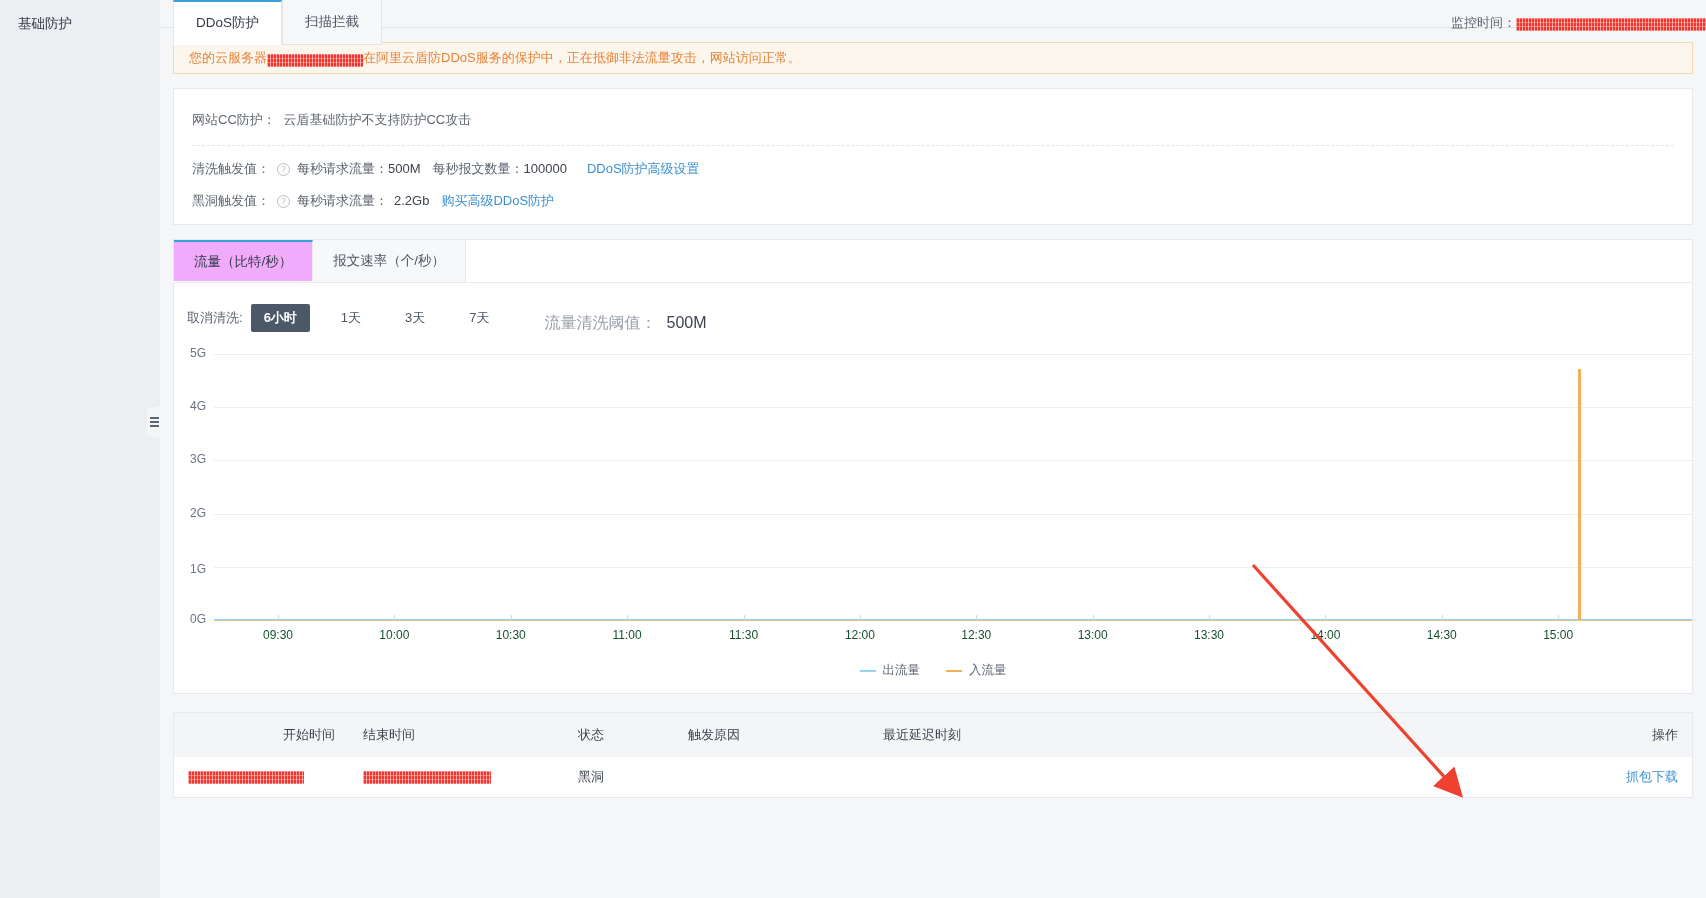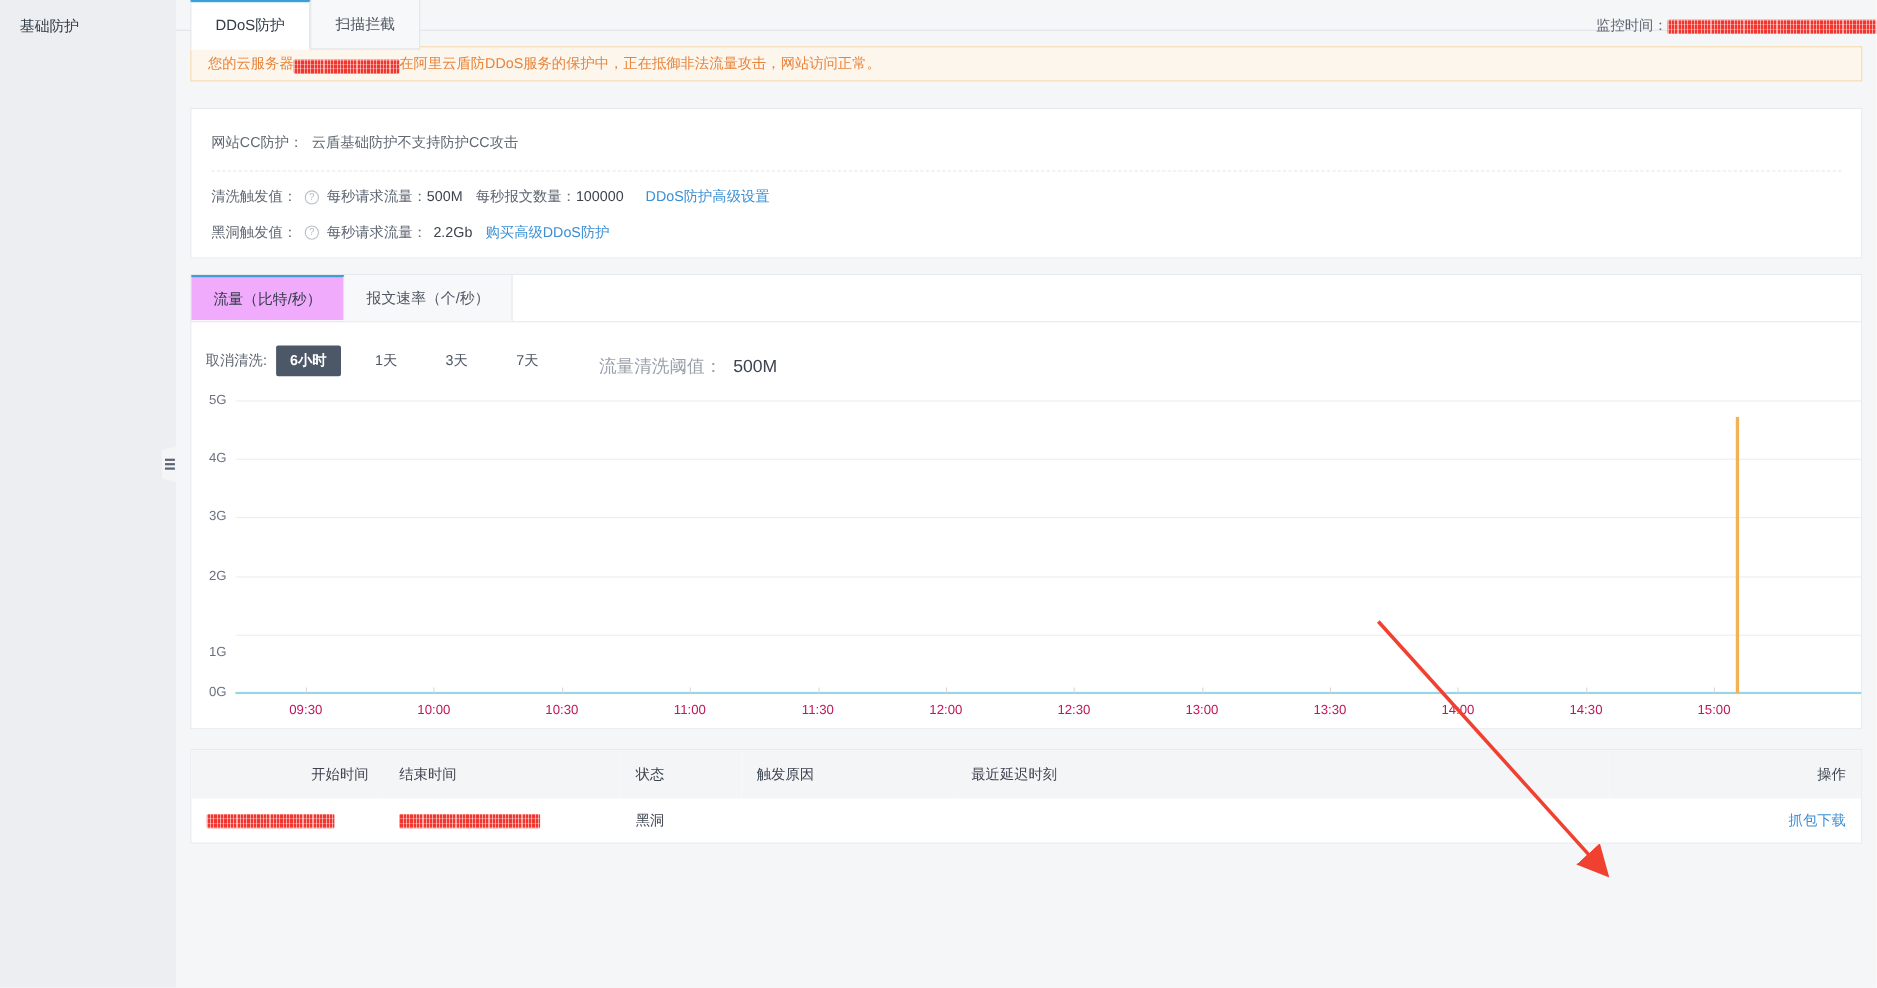--- a/index.html
+++ b/index.html
@@ -64,21 +64,21 @@
   .content { padding: 0 0 0 13px; }
 
   .alert {
     margin: 14px 0 0 0; background:#fdf6ec; border:1px solid #f5dab1;
     height:32px; display:flex; align-items:center; padding:0 15px;
     font-size:13px; color:#e8833a; width: calc(100% - 13px);
   }
   .alert .redact { background:#f2352e; }
 
   .card {
-    margin-top: 24px; background:#fff; border:1px solid #e6e9ed; width: calc(100% - 13px);
+    margin-top: 14px; background:#fff; border:1px solid #e6e9ed; width: calc(100% - 13px);
     padding: 16px 18px 14px 18px;
   }
   .row-cc { font-size:13px; color:#606872; padding: 6px 0 16px 0; }
   .row-cc .lbl { color:#606872; }
   .hr { border-top:1px dashed #e2e5e9; }
   .kv { font-size:13px; color:#606872; padding-top:14px; display:flex; align-items:center; gap:0; }
   .kv .k { color:#606872; }
   .q {
     display:inline-flex; align-items:center; justify-content:center;
     width:13px; height:13px; border-radius:50%; border:1px solid #b9bfc7;
@@ -104,21 +104,21 @@
     border-radius:2px;
   }
   .time-btn.active { background:#4c5767; color:#fff; font-weight:bold; }
   .thresh { margin-left:34px; color:#9aa1aa; font-size:16px;margin-top:12px; }
   .thresh .tv { color:#3d4450; margin-left:10px; }
 
   
   .plot-wrap { position:relative; height: 310px; margin: 2px 0 0 0; }
   .plot { position:absolute; left:0; top:0; right:0; bottom:0; }
   .ylab { position:absolute; font-size:12px; color:#6b7280; text-align:right; width:32px; }
-  .xlab { position:absolute; font-size:12px; color:#be185d; text-align:center; width:60px; }
+  .xlab { position:absolute; font-size:12px; color:#14532d; text-align:center; width:60px; }
   .gridline { position:absolute; height:1px; background:#eceef0; }
   .axisline { position:absolute; height:1px; background:#d7c98a; }
   .spike { position:absolute; width:3px; background:#f0b254; }
   .baseline-blue { position:absolute; height:1px; background:#93d4ef; }
   .tick { position:absolute; width:1px; height:5px; background:#d9d9d9; }
 
   .legend { display:flex; justify-content:center; gap:26px; padding: 10px 0 14px 0; }
   .legend .li { display:flex; align-items:center; gap:7px; font-size:12.5px; color:#5c6470; }
   .legend .sw { width:16px; height:2px; display:inline-block; }
 
@@ -230,21 +230,21 @@
           <span class="thresh">
             <span>流量清洗阈值：</span><span class="tv">500M</span>
           </span>
         </div>
 
         <div class="plot-wrap">
           <div class="plot" id="plot">
               <div class="axisline" style="left: 40px; top: 278px; width: 1478px; background: rgb(215, 201, 138);"></div>
               <div class="ylab" style="left: 0px; top: 270px;">0G</div>
               <div class="gridline" style="left: 40px; top: 224.8px; width: 1478px;"></div>
-              <div class="ylab" style="left: 0px; top: 233px;">1G</div>
+              <div class="ylab" style="left: 0px; top: 220px;">1G</div>
               <div class="gridline" style="left: 40px; top: 171.6px; width: 1478px;"></div>
               <div class="ylab" style="left: 0px; top: 163.6px;">2G</div>
               <div class="gridline" style="left: 40px; top: 118.4px; width: 1478px;"></div>
               <div class="ylab" style="left: 0px; top: 110.4px;">3G</div>
               <div class="gridline" style="left: 40px; top: 65.2px; width: 1478px;"></div>
               <div class="ylab" style="left: 0px; top: 57.2px;">4G</div>
               <div class="gridline" style="left: 40px; top: 12px; width: 1478px;"></div>
               <div class="ylab" style="left: 0px; top: 4px;">5G</div>
               <div class="baseline-blue" style="left: 40px; top: 277px; width: 1478px;"></div>
               <div class="tick" style="left: 104.008px; top: 273px;"></div>
@@ -268,20 +268,30 @@
               <div class="tick" style="left: 1151.41px; top: 273px;"></div>
               <div class="xlab" style="left: 1121.41px; top: 286px;">14:00</div>
               <div class="tick" style="left: 1267.79px; top: 273px;"></div>
               <div class="xlab" style="left: 1237.79px; top: 286px;">14:30</div>
               <div class="tick" style="left: 1384.17px; top: 273px;"></div>
               <div class="xlab" style="left: 1354.17px; top: 286px;">15:00</div>
               <div class="spike" style="left: 1404.31px; top: 26.896px; height: 251.104px; background: rgb(240, 178, 84);"></div>
             </div>
         </div>
 
+        <div class="legend">
+          <div class="li">
+            <span class="sw" id="sw0" style="background: rgb(147, 212, 239);"></span>
+            <span>出流量</span>
+          </div>
+          <div class="li">
+            <span class="sw" id="sw1" style="background: rgb(240, 178, 84);"></span>
+            <span>入流量</span>
+          </div>
+        </div>
       </div>
 
       <div class="tbl-card">
         <table>
           <thead>
             <tr>
               <th style="width:175px;text-align:right;">开始时间</th>
               <th style="width:215px;">结束时间</th>
               <th style="width:110px;">状态</th>
               <th style="width:195px;">触发原因</th>

